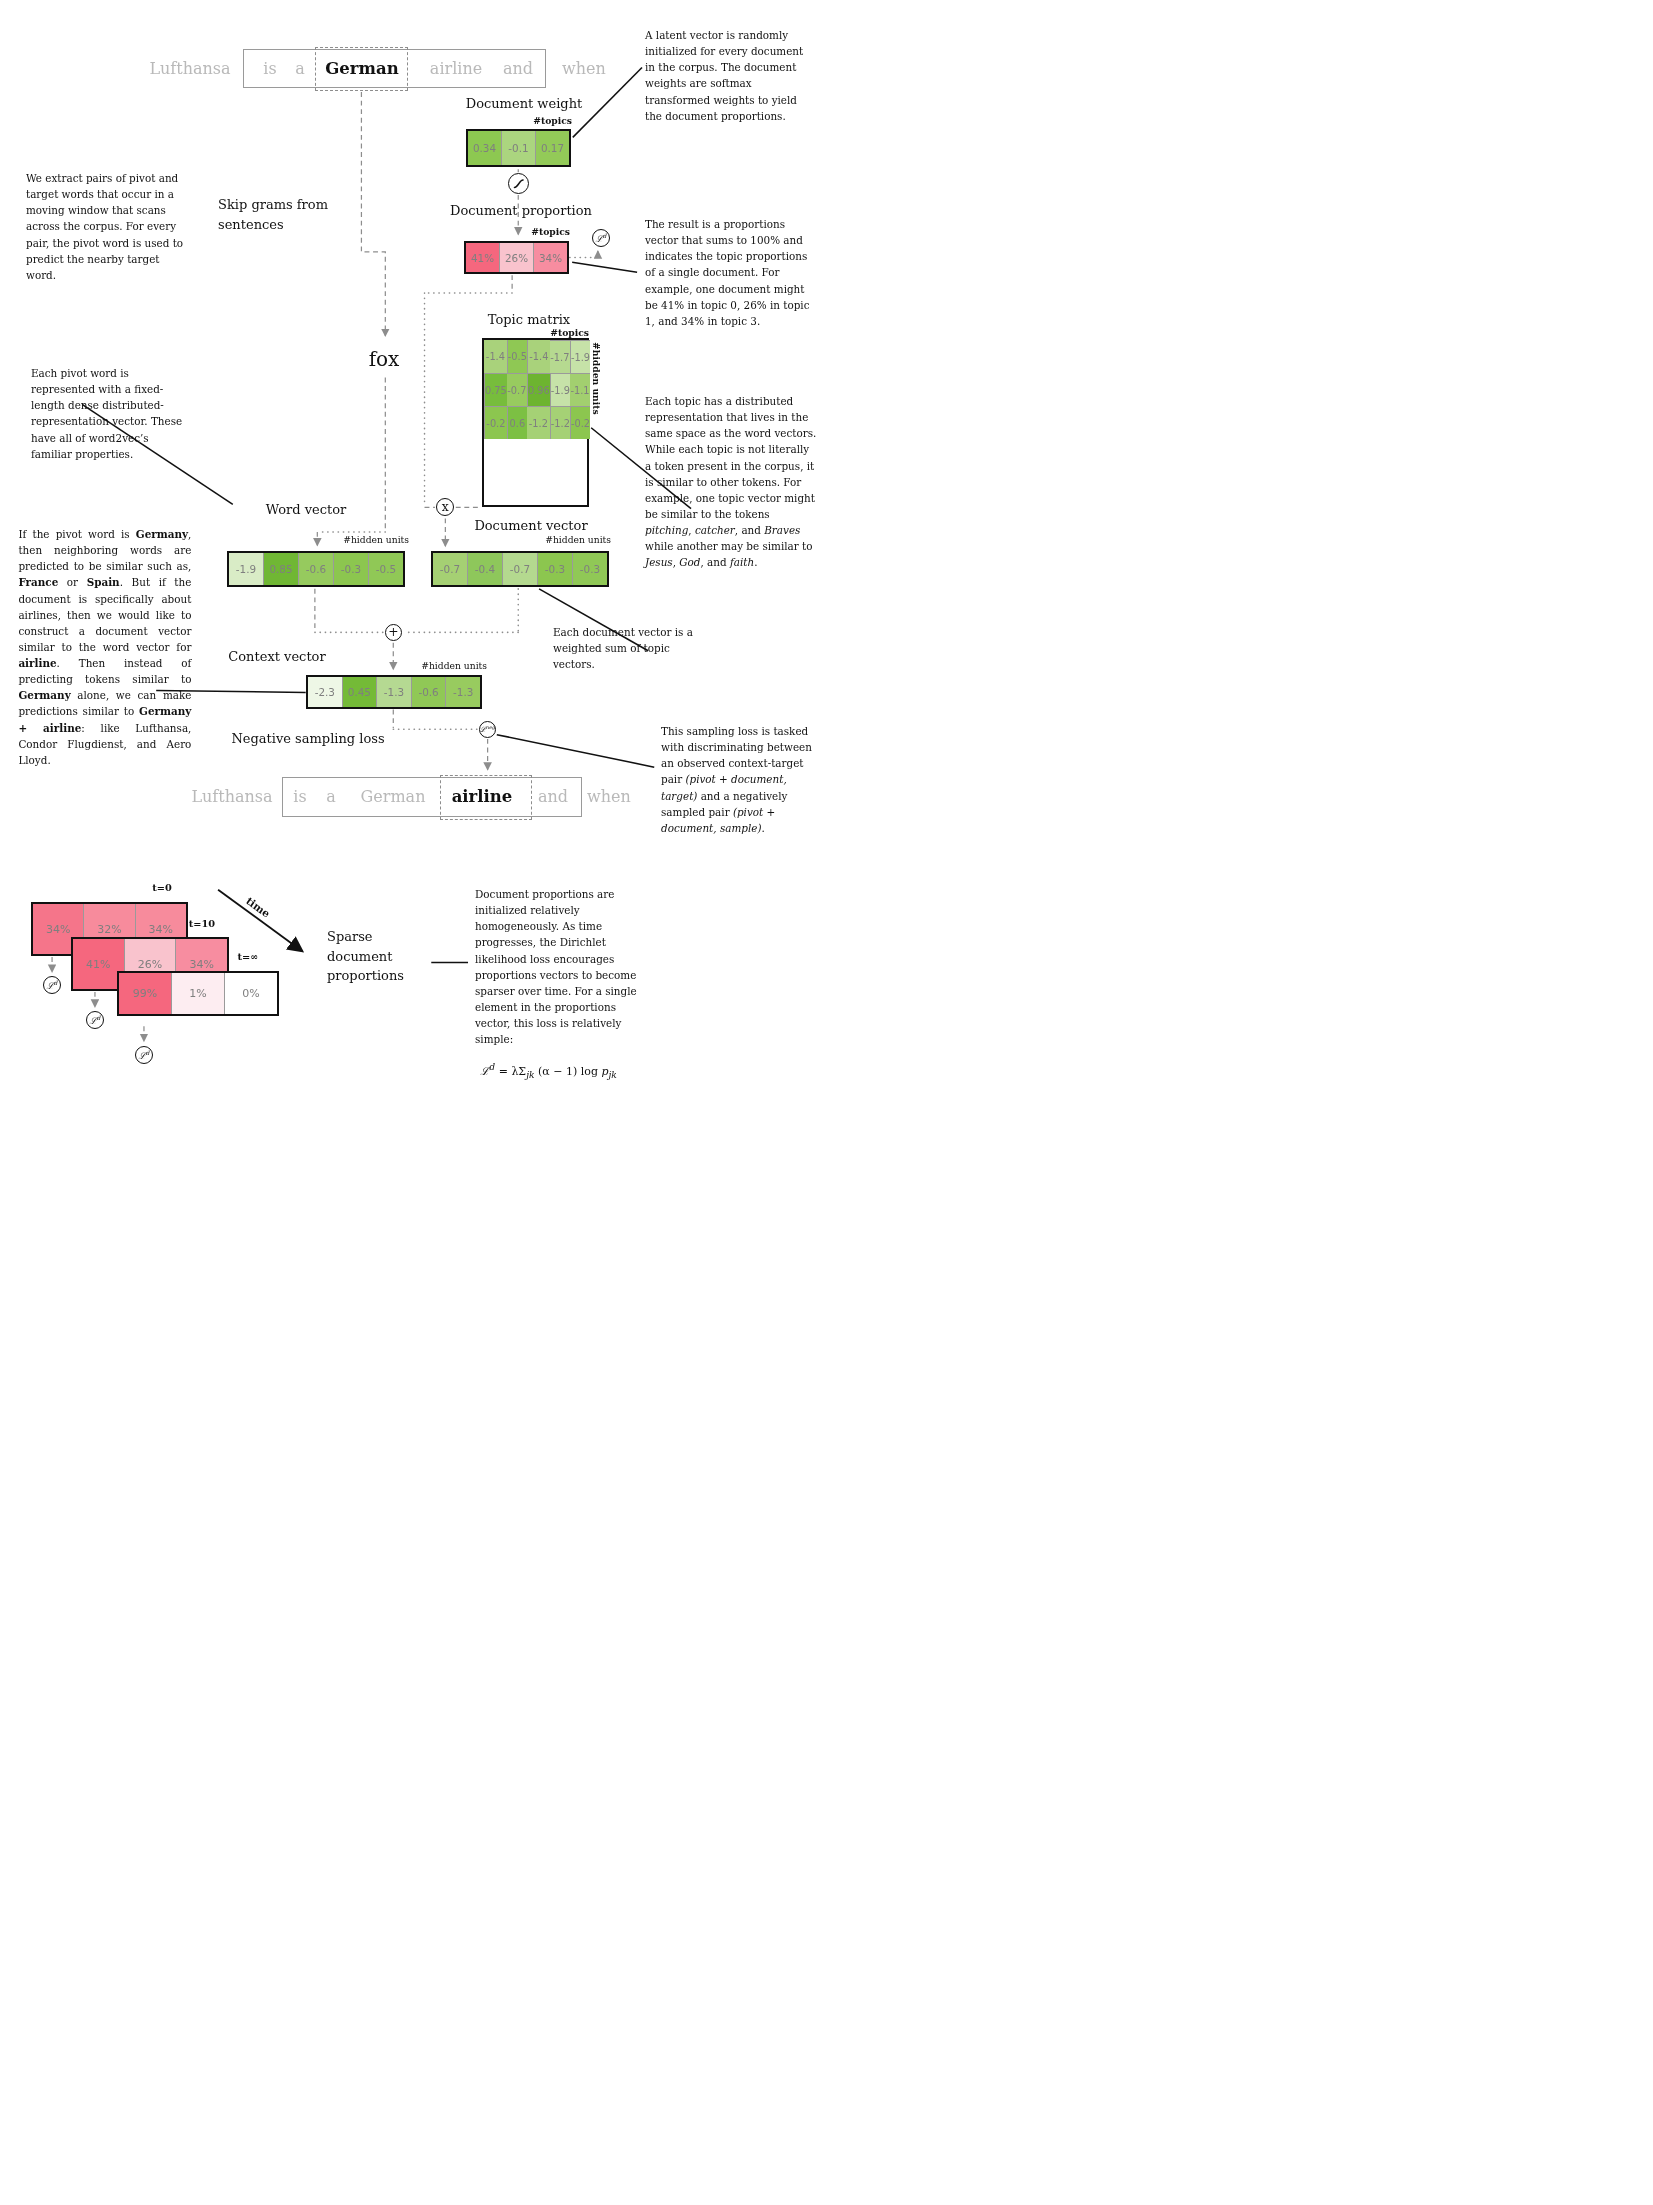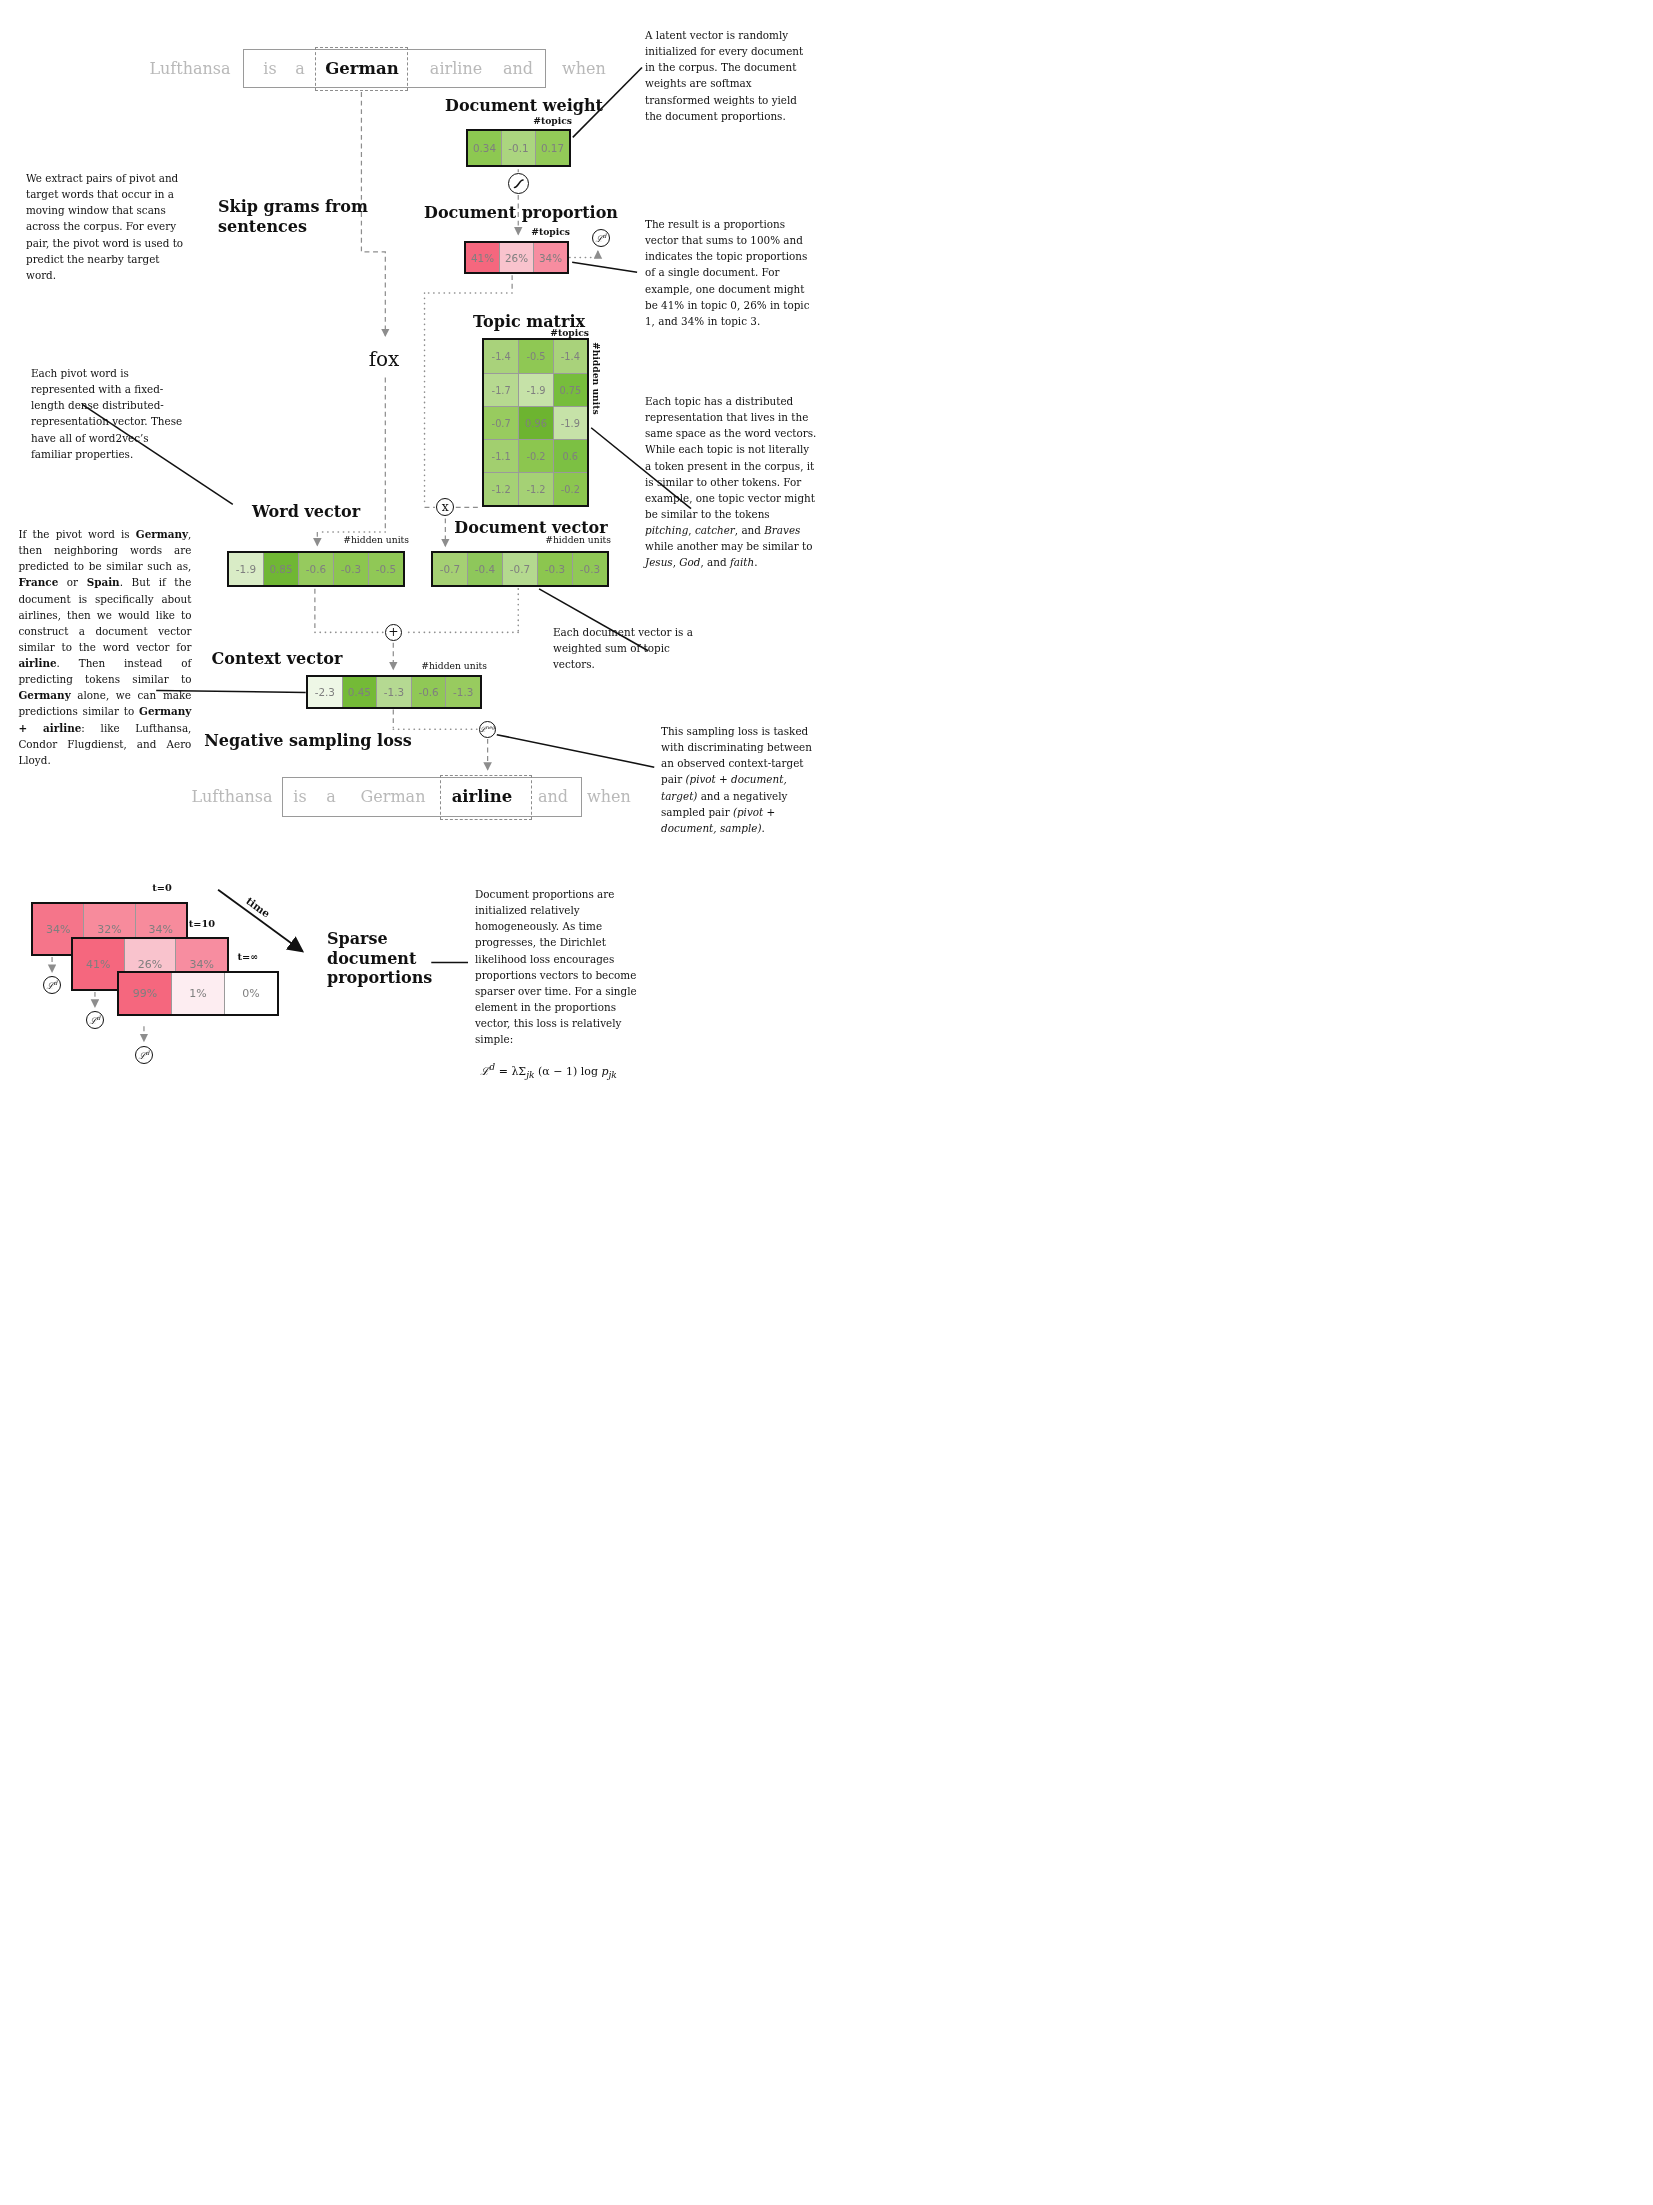--- a/index.html
+++ b/index.html
@@ -5,31 +5,31 @@
   html,body{margin:0;padding:0;background:#fff;}
   #canvas{position:relative;width:827px;height:1103px;background:#fff;overflow:hidden;
           font-family:"DejaVu Serif",serif;color:#111;}
   svg.overlay{position:absolute;left:0;top:0;z-index:1;pointer-events:none;}
   
   .sbox{position:absolute;border:1.8px solid #9a9a9a;box-sizing:border-box;z-index:2;}
   .dbox{position:absolute;border:1.2px dashed #8d8d8d;box-sizing:border-box;z-index:3;}
   .w{position:absolute;transform:translateX(-50%);font-size:16px;color:#b9b9b9;z-index:4;white-space:nowrap;}
   .wp{color:#111;font-weight:bold;font-size:16.5px;}
   
-  .lbl{position:absolute;font-weight:bold;font-size:16px;white-space:nowrap;z-index:4;}
+  .lbl{position:absolute;font-weight:normal;font-size:13px;white-space:nowrap;z-index:4;}
   .lbl.c{transform:translateX(-50%);}
   .dim{position:absolute;font-size:9.2px;font-weight:bold;text-align:right;z-index:4;white-space:nowrap;}
   .dim.reg{font-weight:normal;}
   
   .vec{position:absolute;display:flex;border:2.5px solid #111;box-sizing:border-box;background:#e5e5e5;z-index:4;}
   .vec .cell{flex:1;display:flex;align-items:center;justify-content:center;
              font-family:"DejaVu Sans",sans-serif;font-size:10.4px;color:#7f7f7f;
              border-left:1.2px solid #9a9a9a;}
   .vec .cell:first-child{border-left:none;}
-  .matrix{position:absolute;display:grid;grid-template-columns:repeat(3,1fr);grid-template-rows:repeat(5,1fr);
+  .matrix{position:absolute;display:grid;grid-template-columns:repeat(5,1fr);grid-template-rows:repeat(5,1fr);
           border:2.5px solid #111;box-sizing:border-box;z-index:4;}
   .matrix .cell{display:flex;align-items:center;justify-content:center;
                 font-family:"DejaVu Sans",sans-serif;font-size:9.8px;color:#7f7f7f;}
   .matrix .cell.bl{border-left:1.2px solid #9a9a9a;}
   .matrix .cell.bt{border-top:1.2px solid #9a9a9a;}
   
   .circ{position:absolute;border:1.8px solid #111;border-radius:50%;background:#fff;
         display:flex;align-items:center;justify-content:center;z-index:5;box-sizing:border-box;}
   .circ .op{font-size:12.3px;line-height:1;}
   .loss{font-style:italic;font-size:9.2px;line-height:1;}

